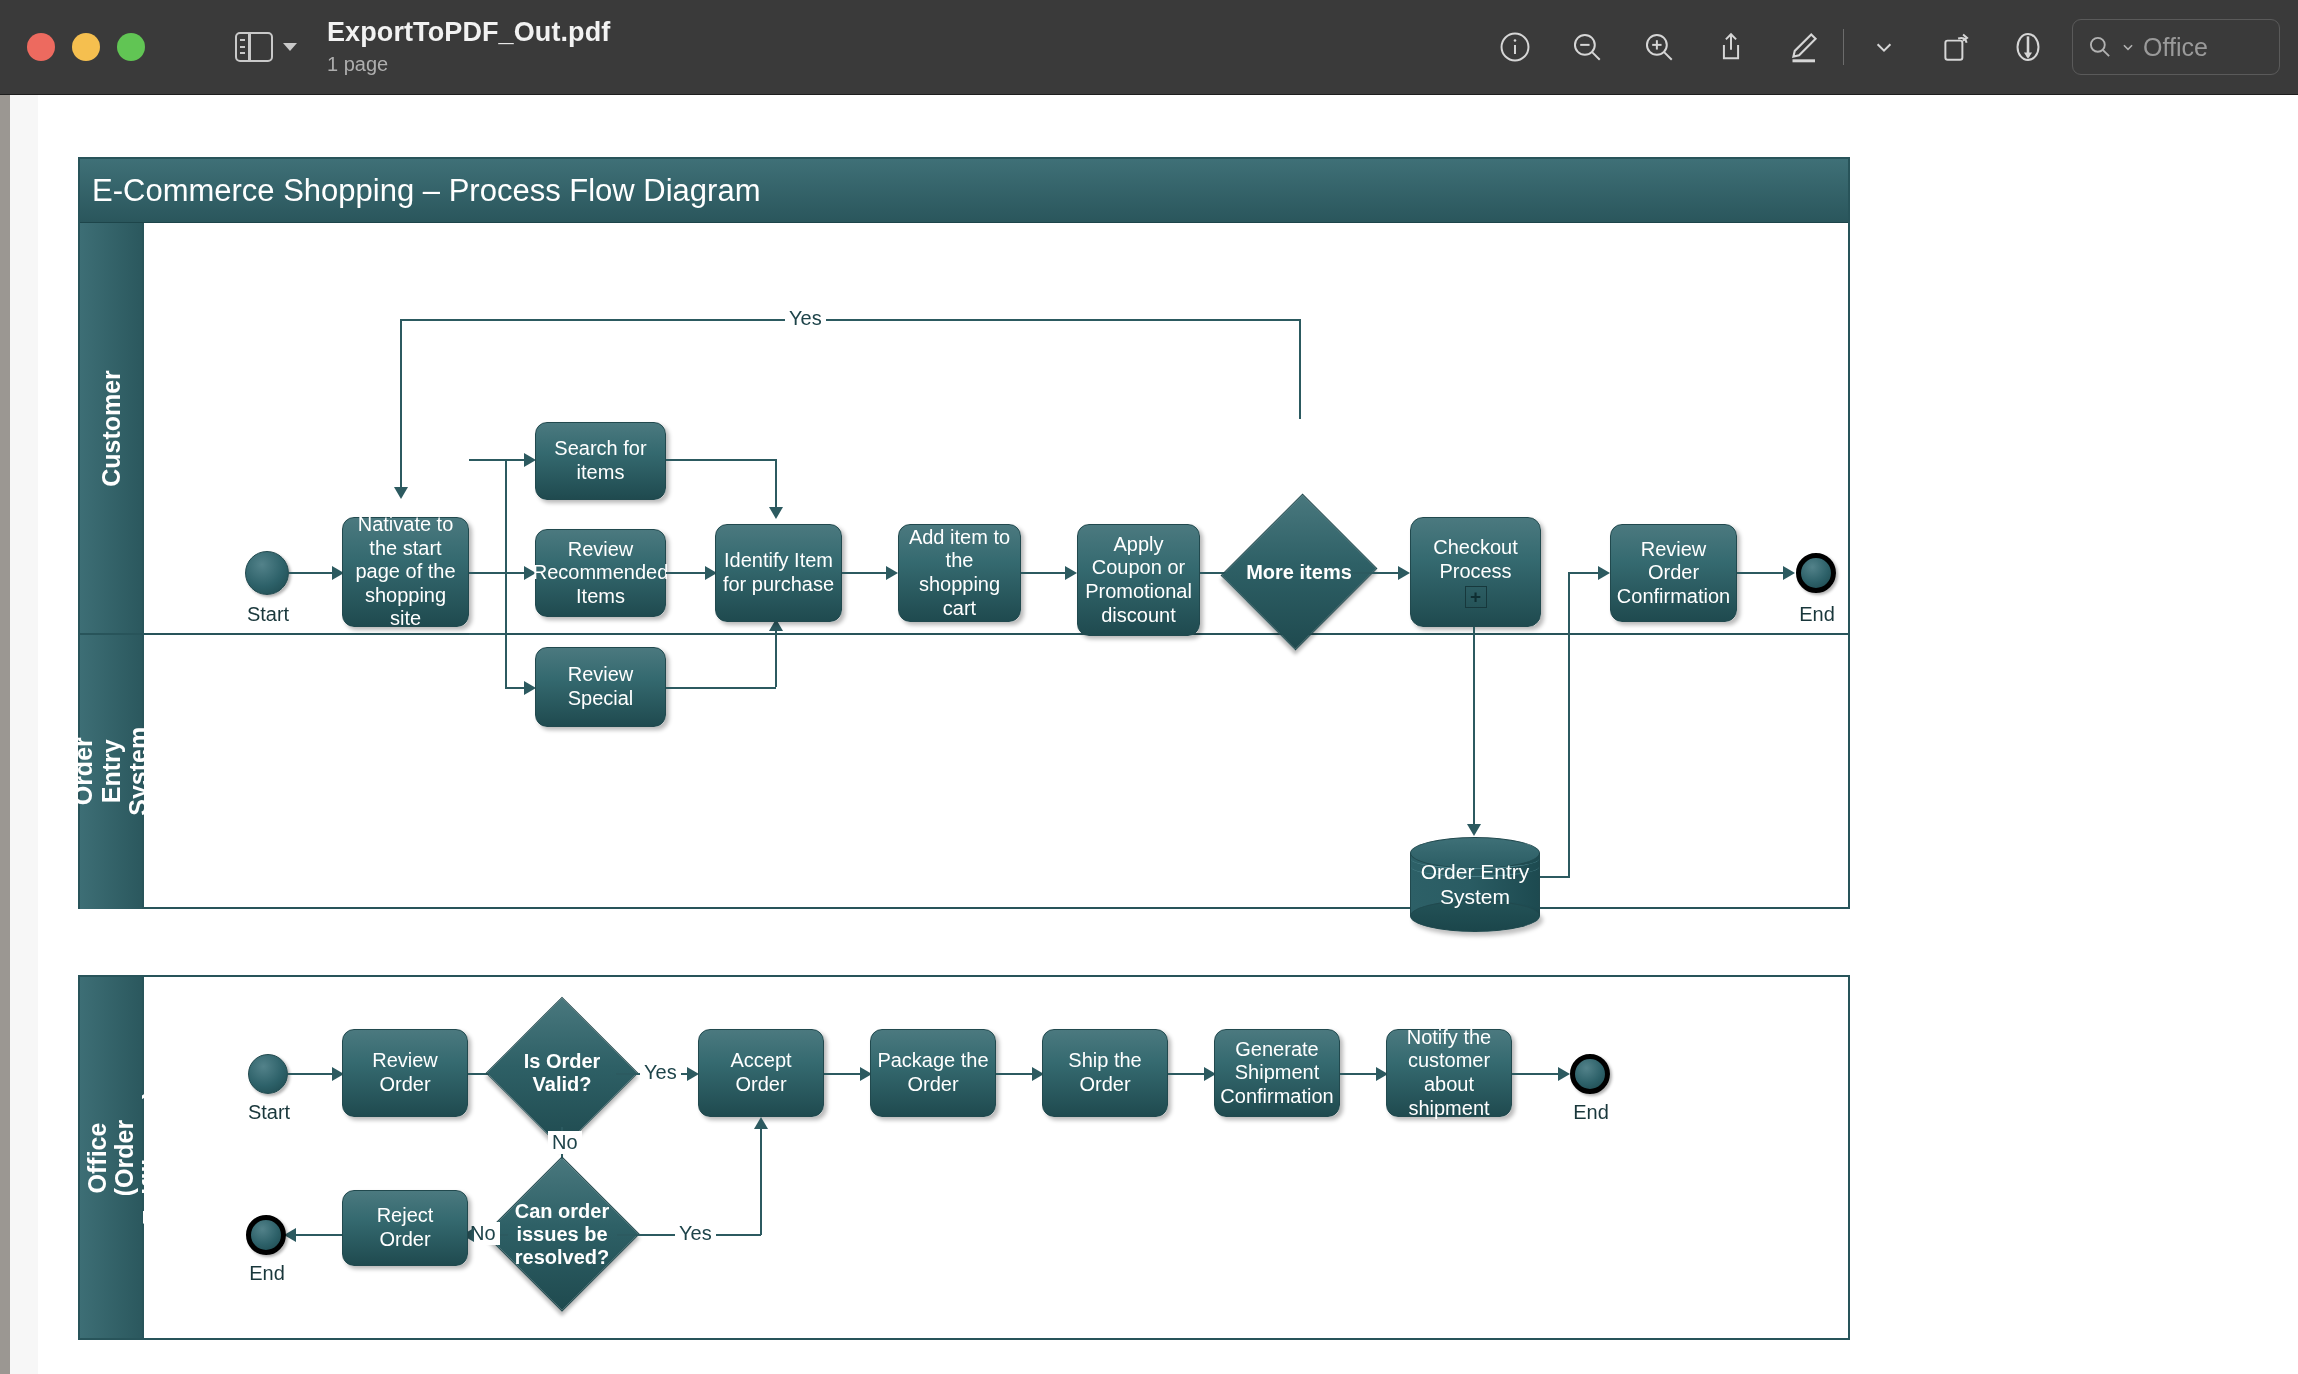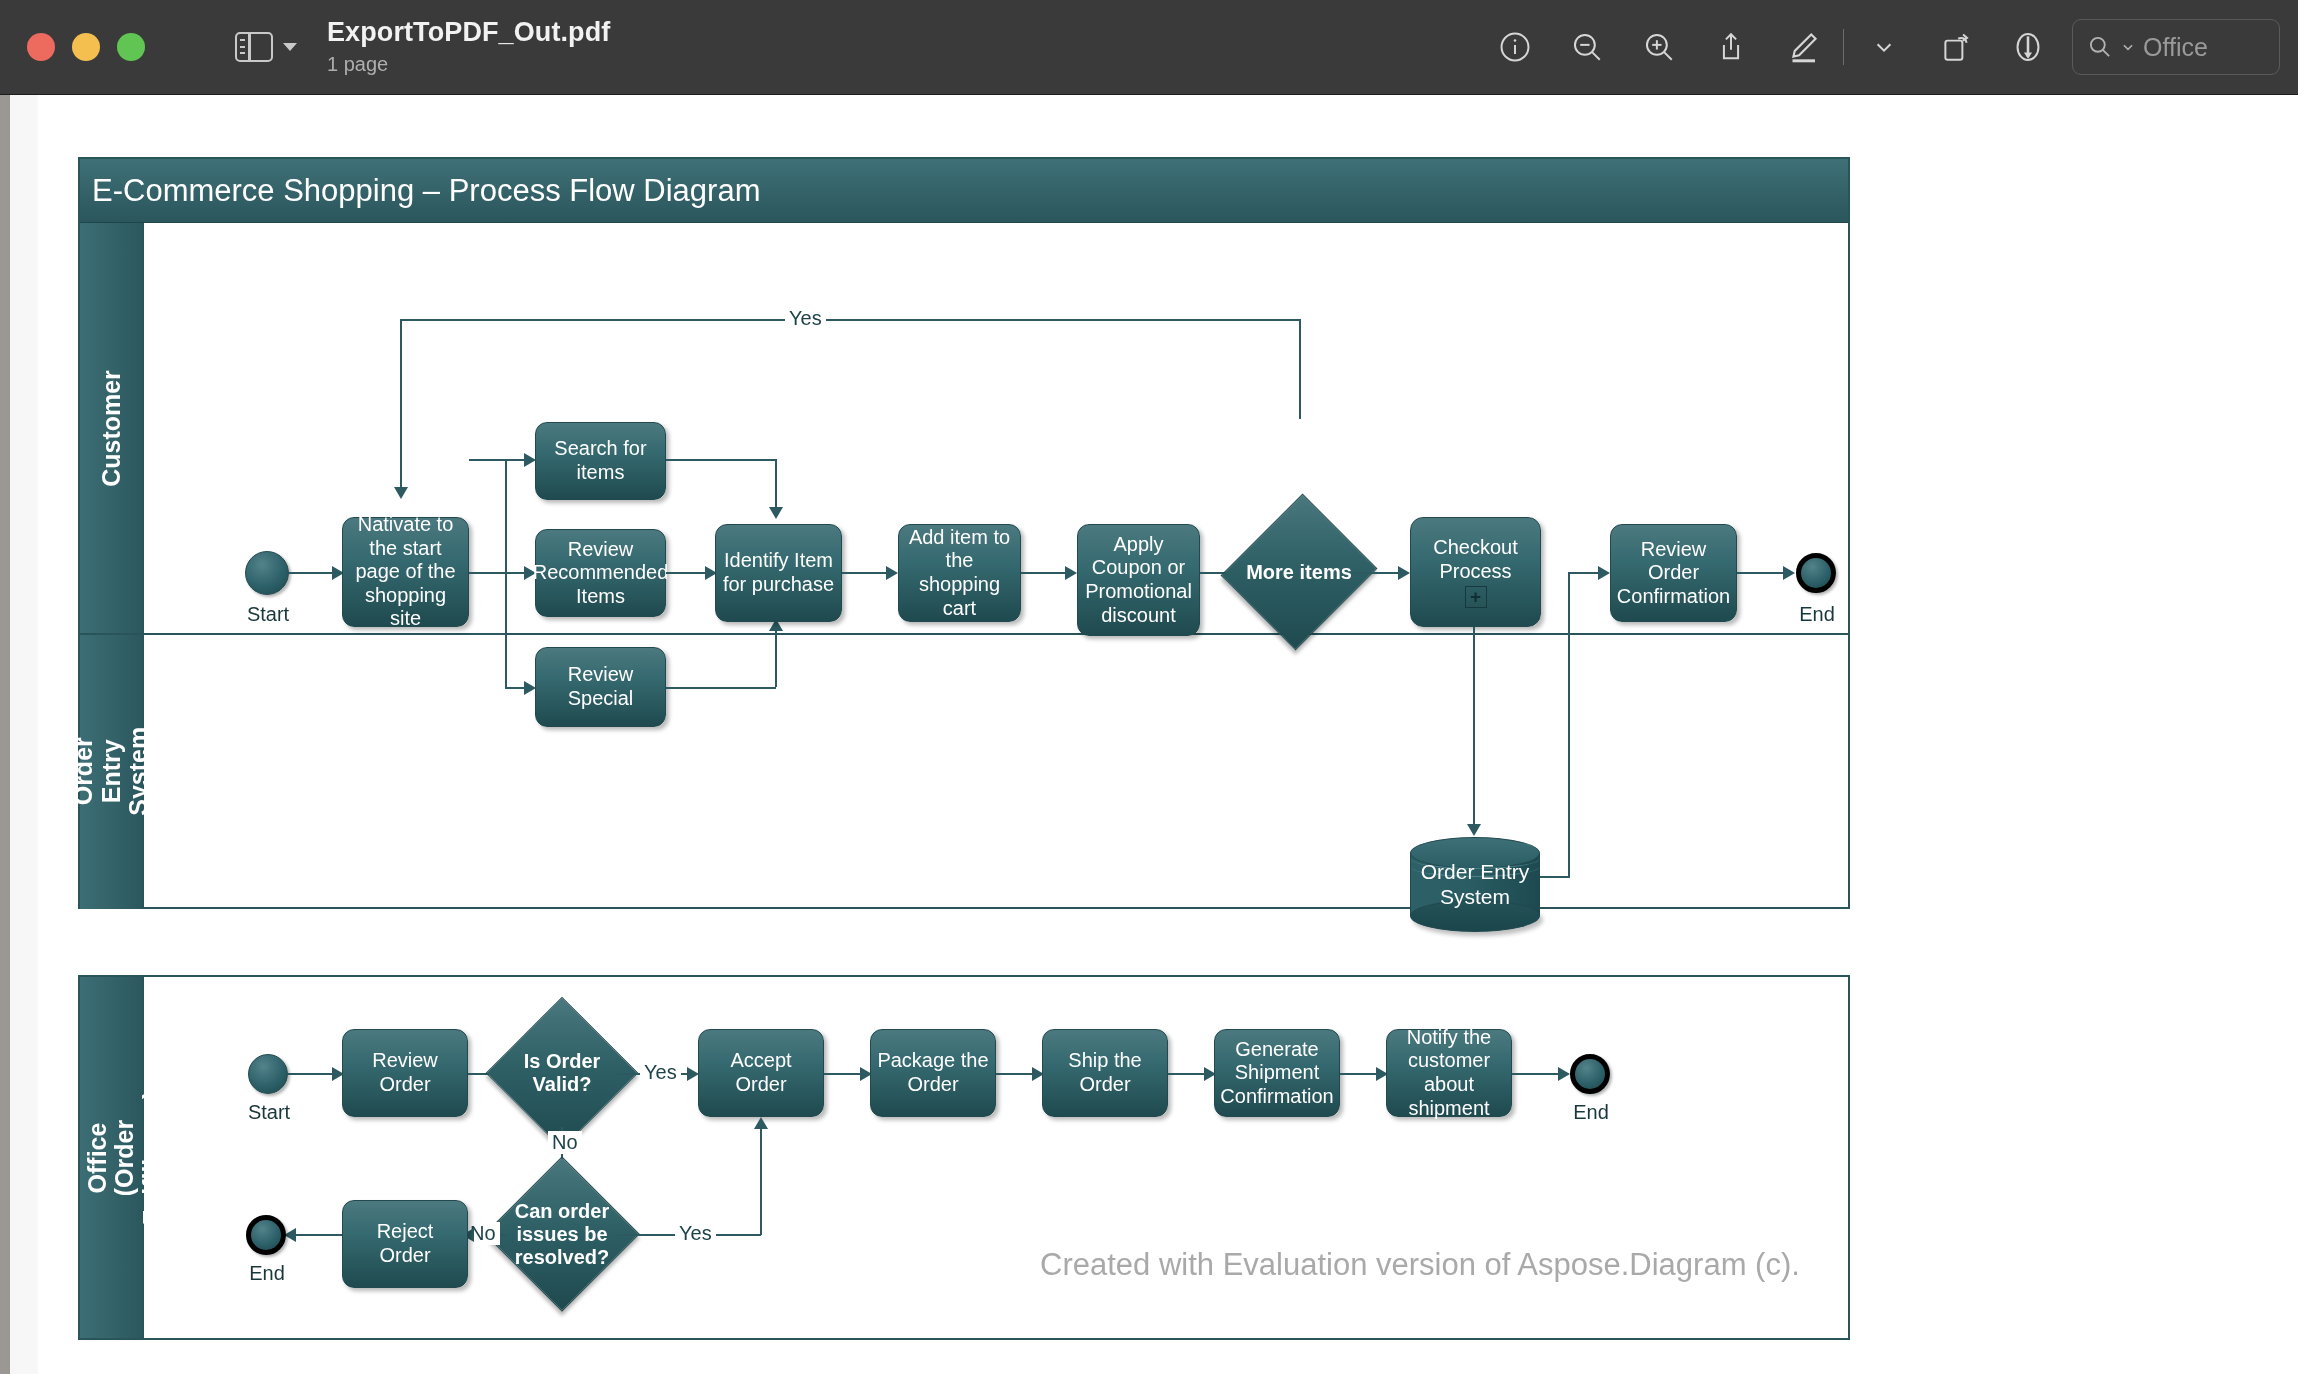--- a/index.html
+++ b/index.html
@@ -491,25 +491,24 @@
 
       <div class="conn h" style="left:537px; top:257px; width:144px;"></div>
       <div class="edge-label" style="left:595px; top:245px;">Yes</div>
       <div class="conn v" style="left:680px; top:150px; height:108px;"></div>
       <div class="arrow up" style="left:674px; top:140px;"></div>
 
       <div class="conn h" style="left:388px; top:257px; width:40px;"></div>
       <div class="edge-label" style="left:386px; top:245px;">No</div>
       <div class="arrow left" style="left:382px; top:251px;"></div>
 
-      <div class="node" style="left:262px; top:213px; width:126px; height:88px;margin-top:10px;">Reject Order</div>
+      <div class="node" style="left:262px; top:213px; width:126px; height:76px;">Reject Order</div>
       <div class="conn h" style="left:208px; top:257px; width:54px;"></div>
       <div class="arrow left" style="left:204px; top:251px;"></div>
 
       <div class="endcircle" style="left:166px; top:238px; width:40px; height:40px;"></div>
       <div class="node-caption" style="left:150px; top:285px; width:74px;">End</div>
 
-      <div class="watermark" style="left:960px; top:270px;">Created with Evaluation version of Aspose.Diagram (c).</div>
 
     </div>
 
   </div>
 </div>
 
 </body></html>

